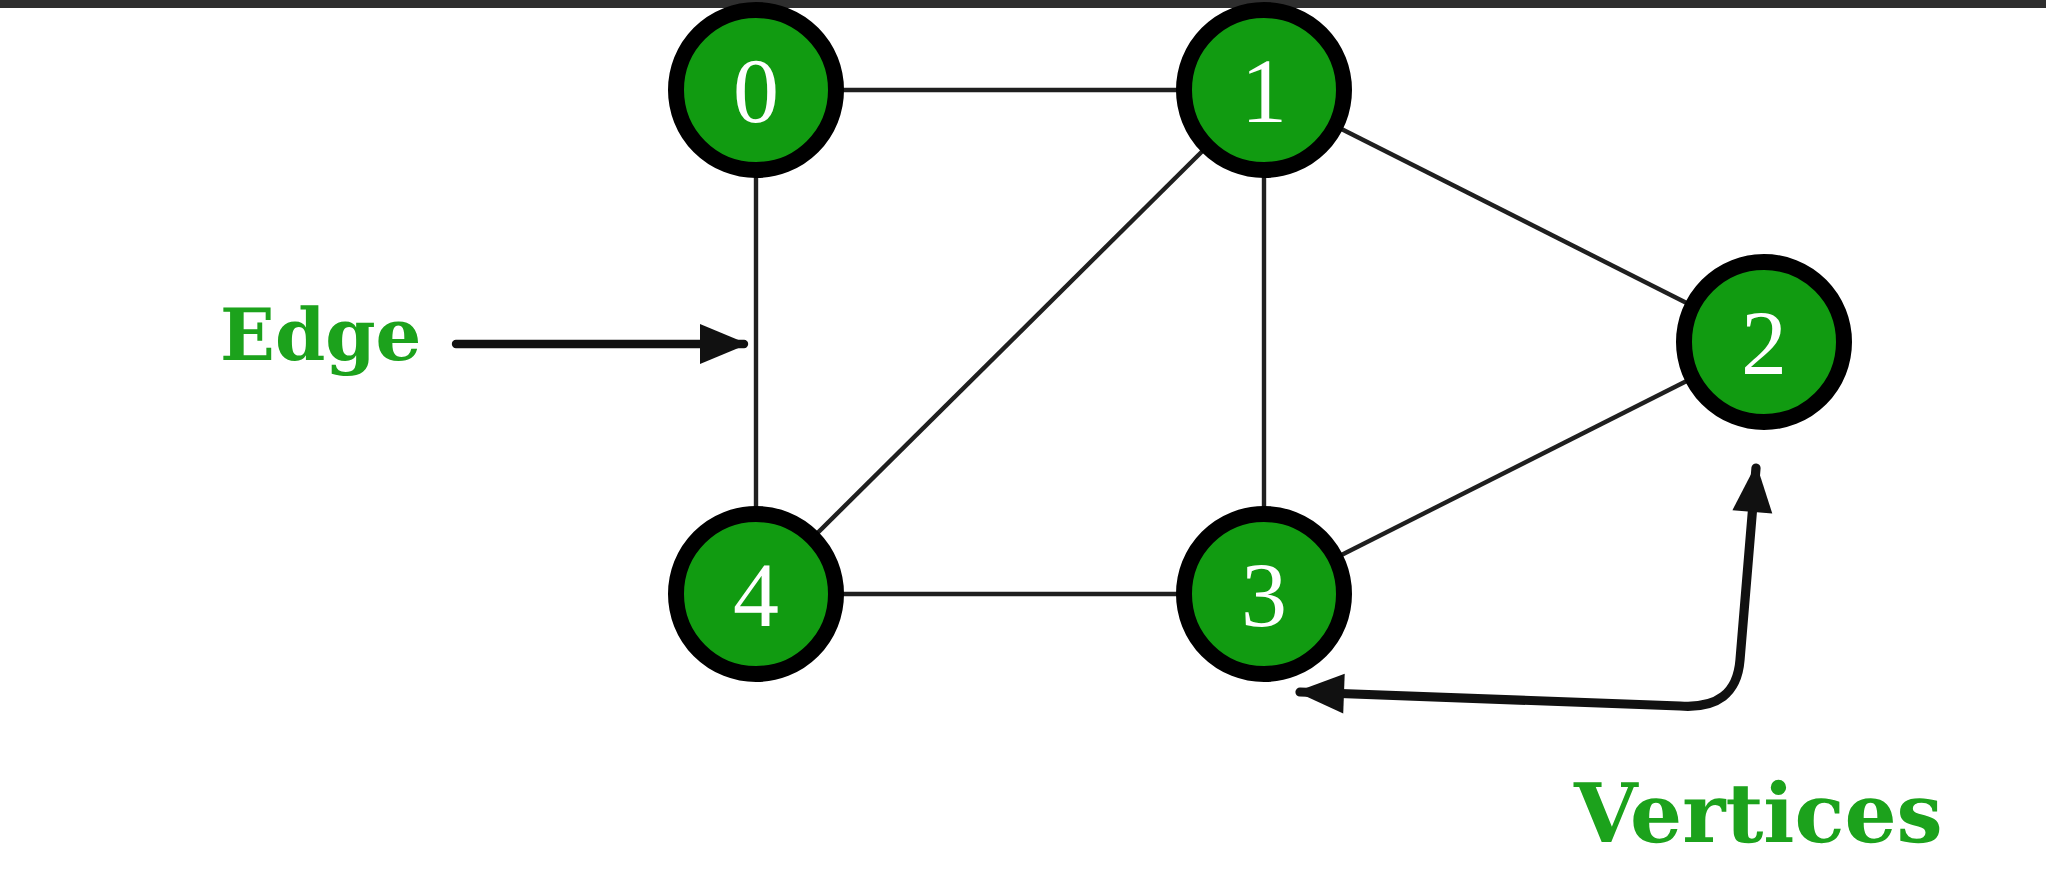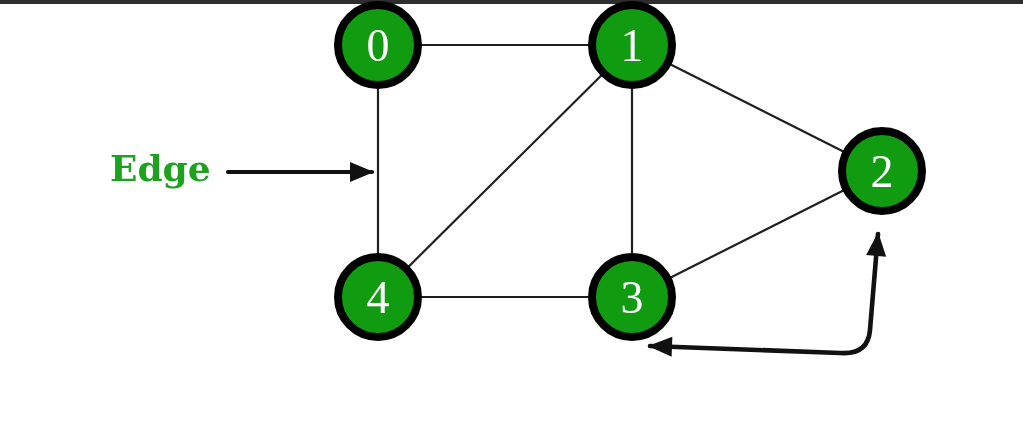--- a/index.html
+++ b/index.html
@@ -82,14 +82,15 @@
         </g>
         <g>
           <circle cx="378" cy="297" r="40" fill="#119b11" stroke="#000000" stroke-width="8"></circle>
           <text x="378" y="297" dy="0.35em" text-anchor="middle" fill="#ffffff" font-size="46" font-family="&quot;Liberation Serif&quot;, &quot;DejaVu Serif&quot;, serif">4</text>
         </g>
       </g>
   </svg>
 
   <div class="anno-label edge-label" style="color: rgb(28, 162, 28);">Edge</div>
 
+  <div class="anno-label vertices-label" style="color: rgb(28, 162, 28);">Vertices</div>
 
 </div>
 
 </body></html>

